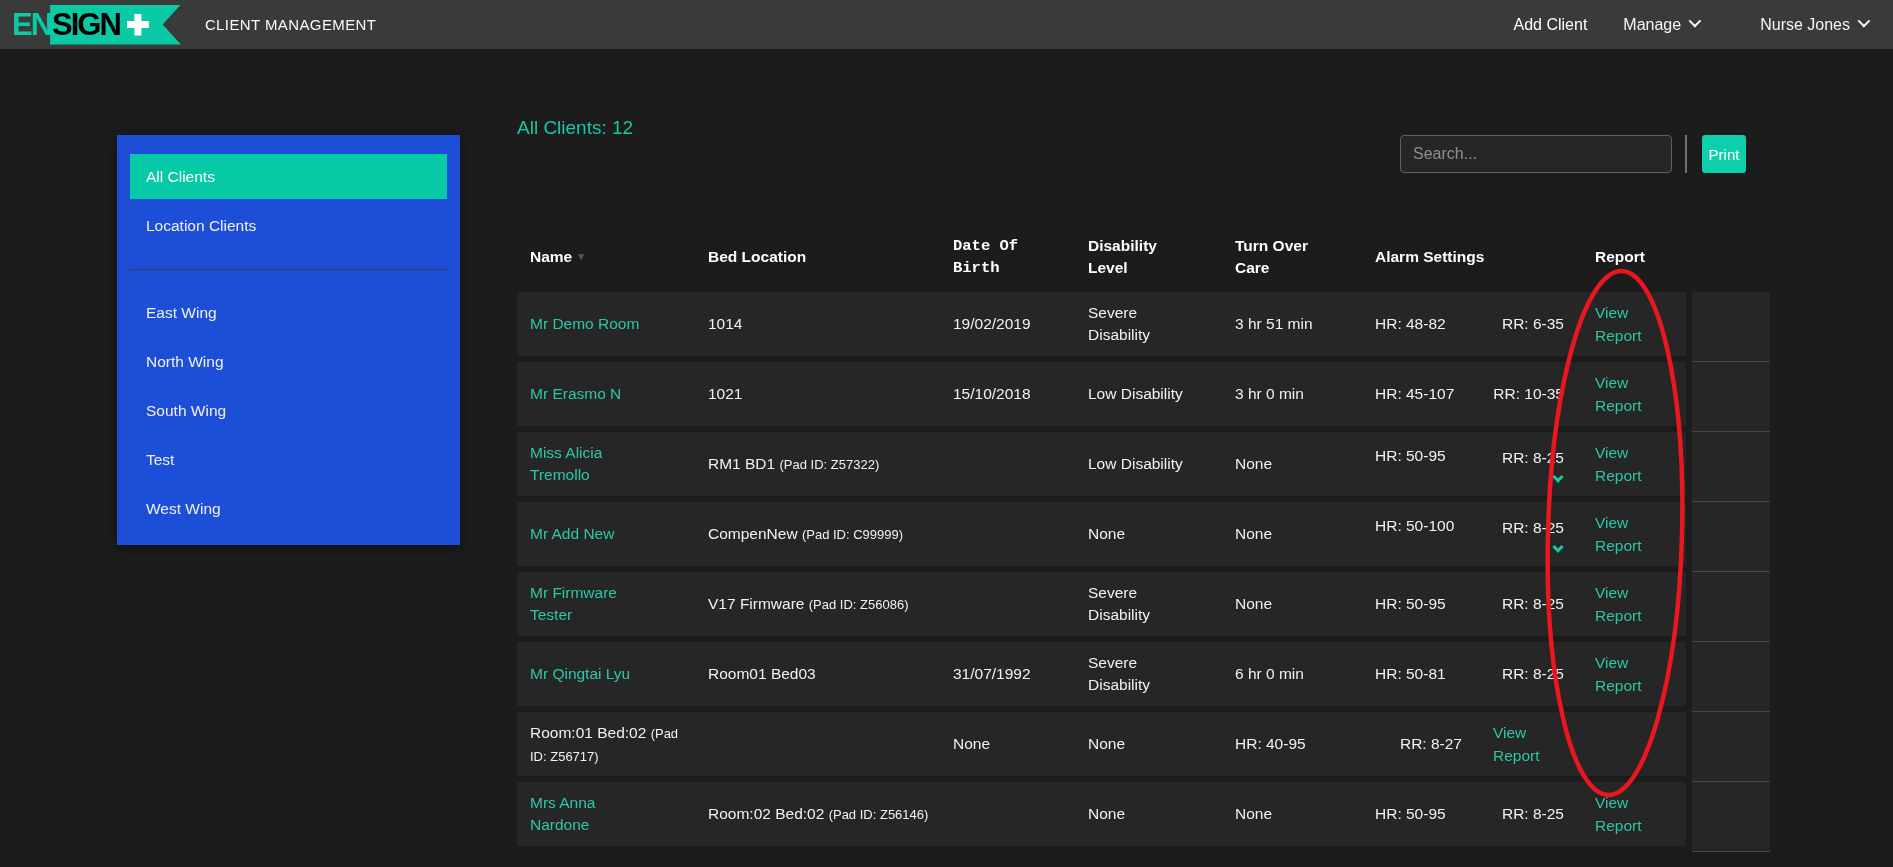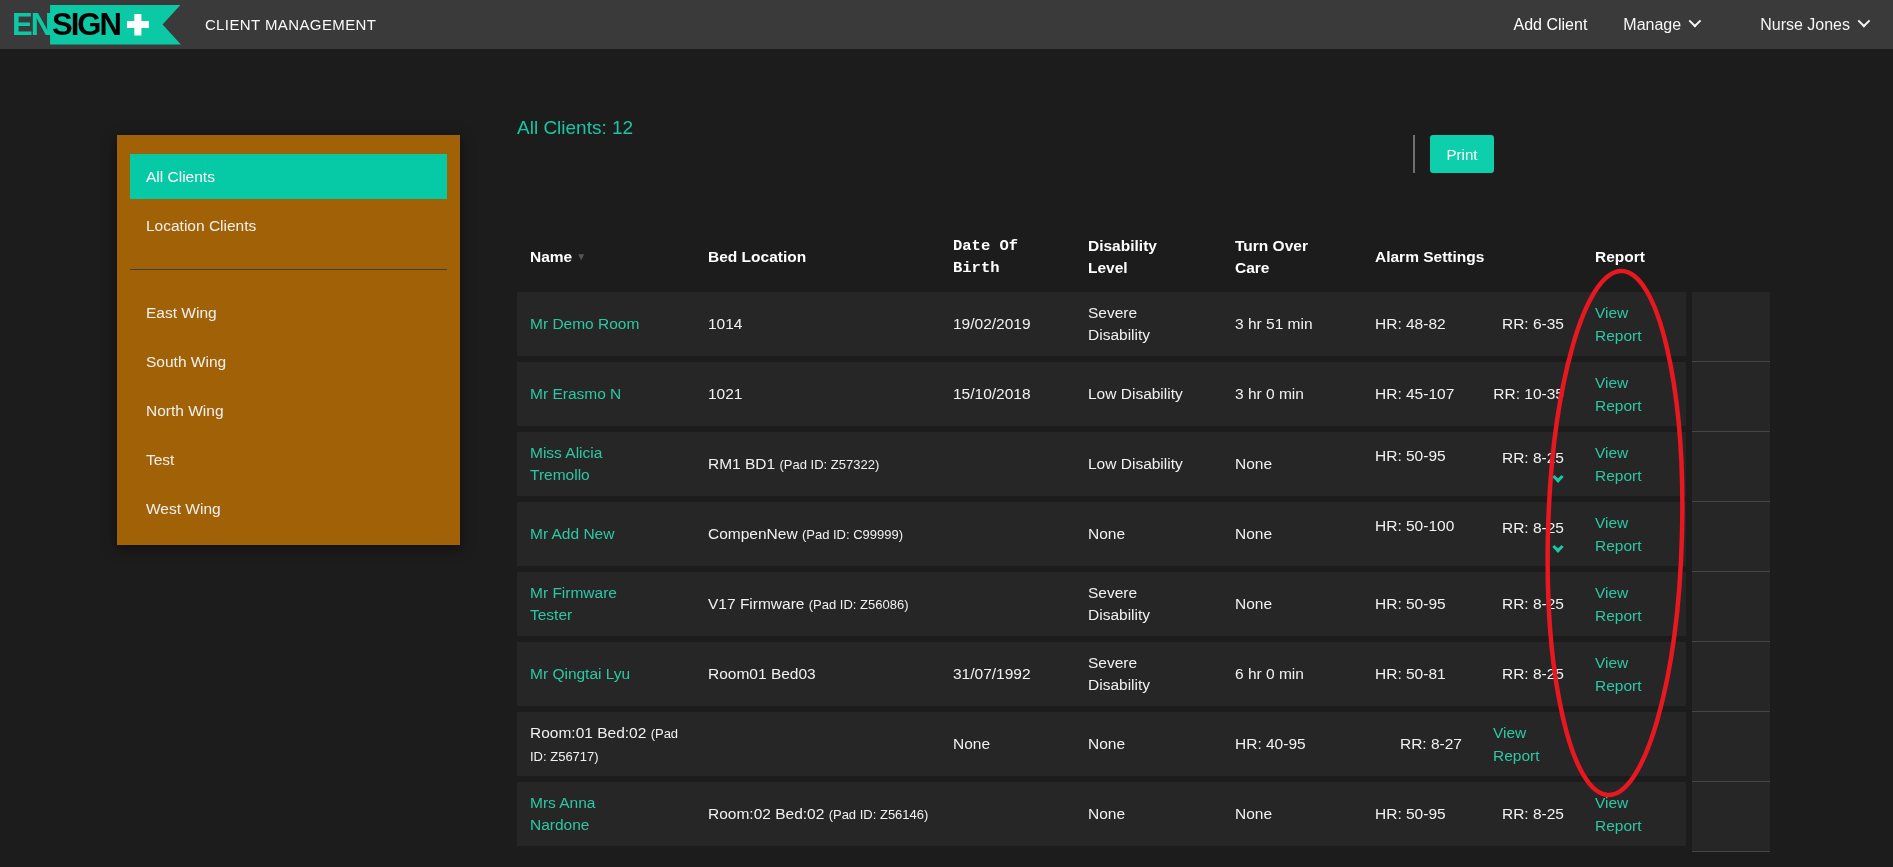--- a/index.html
+++ b/index.html
@@ -23,35 +23,35 @@
       clip-path:polygon(34% 0,66% 0,66% 34%,100% 34%,100% 66%,66% 66%,66% 100%,34% 100%,34% 66%,0 66%,0 34%,34% 34%);}
   .app-title{ margin-left:24px; font-size:15px; letter-spacing:.4px; color:#fafafa;}
   .topbar-right{ margin-left:auto; display:flex; align-items:center; margin-right:26px; font-size:16px;}
   .add-client{ color:#ffffff; cursor:pointer; margin-right:36px;}
   .menu-item{ display:flex; align-items:center; gap:8px; cursor:pointer; color:#f5f5f5;}
   .menu-item.user{ margin-left:62px;}
   .chev{ width:9px; height:9px; border-right:2.5px solid #f5f5f5; border-bottom:2.5px solid #f5f5f5;
       transform:rotate(45deg) translateY(-2px); display:inline-block; margin-top:-4px;}
 
   
-  .sidebar{ position:absolute; left:117px; top:135px; width:343px; background:#a16207;
+  .sidebar{ position:absolute; left:117px; top:135px; width:343px; background:#1d4ed8;
       padding:19px 0 10px; box-shadow:0 3px 12px rgba(0,0,0,.5);}
   .side-item{ margin:0 13px 4px; height:45px; display:flex; align-items:center; padding-left:16px;
       font-size:15.5px; color:#f0f0f0; cursor:pointer;}
   .side-item.active{ background:#06c9a5; color:#fff;}
   .side-divider{ border-top:1px solid #3e3e3e; margin:21px 13px 20px;}
 
   
   .main-heading{ position:absolute; left:517px; top:117px; font-size:19px; color:#17c7a4;}
   .search-area{ position:absolute; left:1400px; top:135px; display:flex; align-items:center;}
   .search-input{ width:272px; height:38px; background:#262626; border:1px solid #606060; border-radius:4px;
       color:#d5d5d5; font-size:16px; padding:0 12px; outline:none; font-family:"Liberation Sans",sans-serif;}
   .search-input::placeholder{ color:#8f8f8f;}
   .search-sep{ width:2px; height:38px; background:#6f6f6f; margin:0 15px 0 13px;}
-  .print-btn{ width:64px; height:38px; background:#0ecfab; border:none; border-radius:3px; color:#fff;
+  .print-btn{ width:44px; height:38px; background:#0ecfab; border:none; border-radius:3px; color:#fff;
       font-size:15px; cursor:pointer; font-family:"Liberation Sans",sans-serif;}
 
   
   .table-wrap{ position:absolute; left:517px; top:222px; width:1253px;}
   .thead{ display:grid; grid-template-columns:178px 245px 135px 147px 140px 220px 104px;
       height:70px; align-items:center; font-weight:bold; font-size:15.5px; color:#fff;}
   .th{ padding-left:13px; line-height:1.45;}
   .th .w-dob{ display:inline-block; width:70px;font-family:Liberation Mono, monospace;}
   .th .w-dis{ display:inline-block; width:80px;}
   .th .w-turn{ display:inline-block; width:92px;}
@@ -113,37 +113,38 @@
     <span>All Clients</span>
   </div>
       <div class="side-item">
     <span>Location Clients</span>
   </div>
       <div class="side-divider"></div>
       <div class="side-item">
     <span>East Wing</span>
   </div>
       <div class="side-item">
+    <span>North Wing</span>
+  </div>
+      <div class="side-item">
     <span>South Wing</span>
   </div>
       <div class="side-item">
-    <span>North Wing</span>
-  </div>
-      <div class="side-item">
     <span>Test</span>
   </div>
       <div class="side-item">
     <span>West Wing</span>
   </div>
     </nav>
 </div>
 
 <div class="main-heading">All Clients: 12</div>
 
 <div class="search-area">
+  <input class="search-input" type="text" placeholder="Search..." style="">
   <span class="search-sep"></span>
   <button class="print-btn">Print</button>
 </div>
 
 <div class="table-wrap">
   <div class="thead">
     <div class="th">
       <span>Name</span><span class="sort-icon">▼</span>
     </div>
     <div class="th"><span>Bed Location</span></div>

